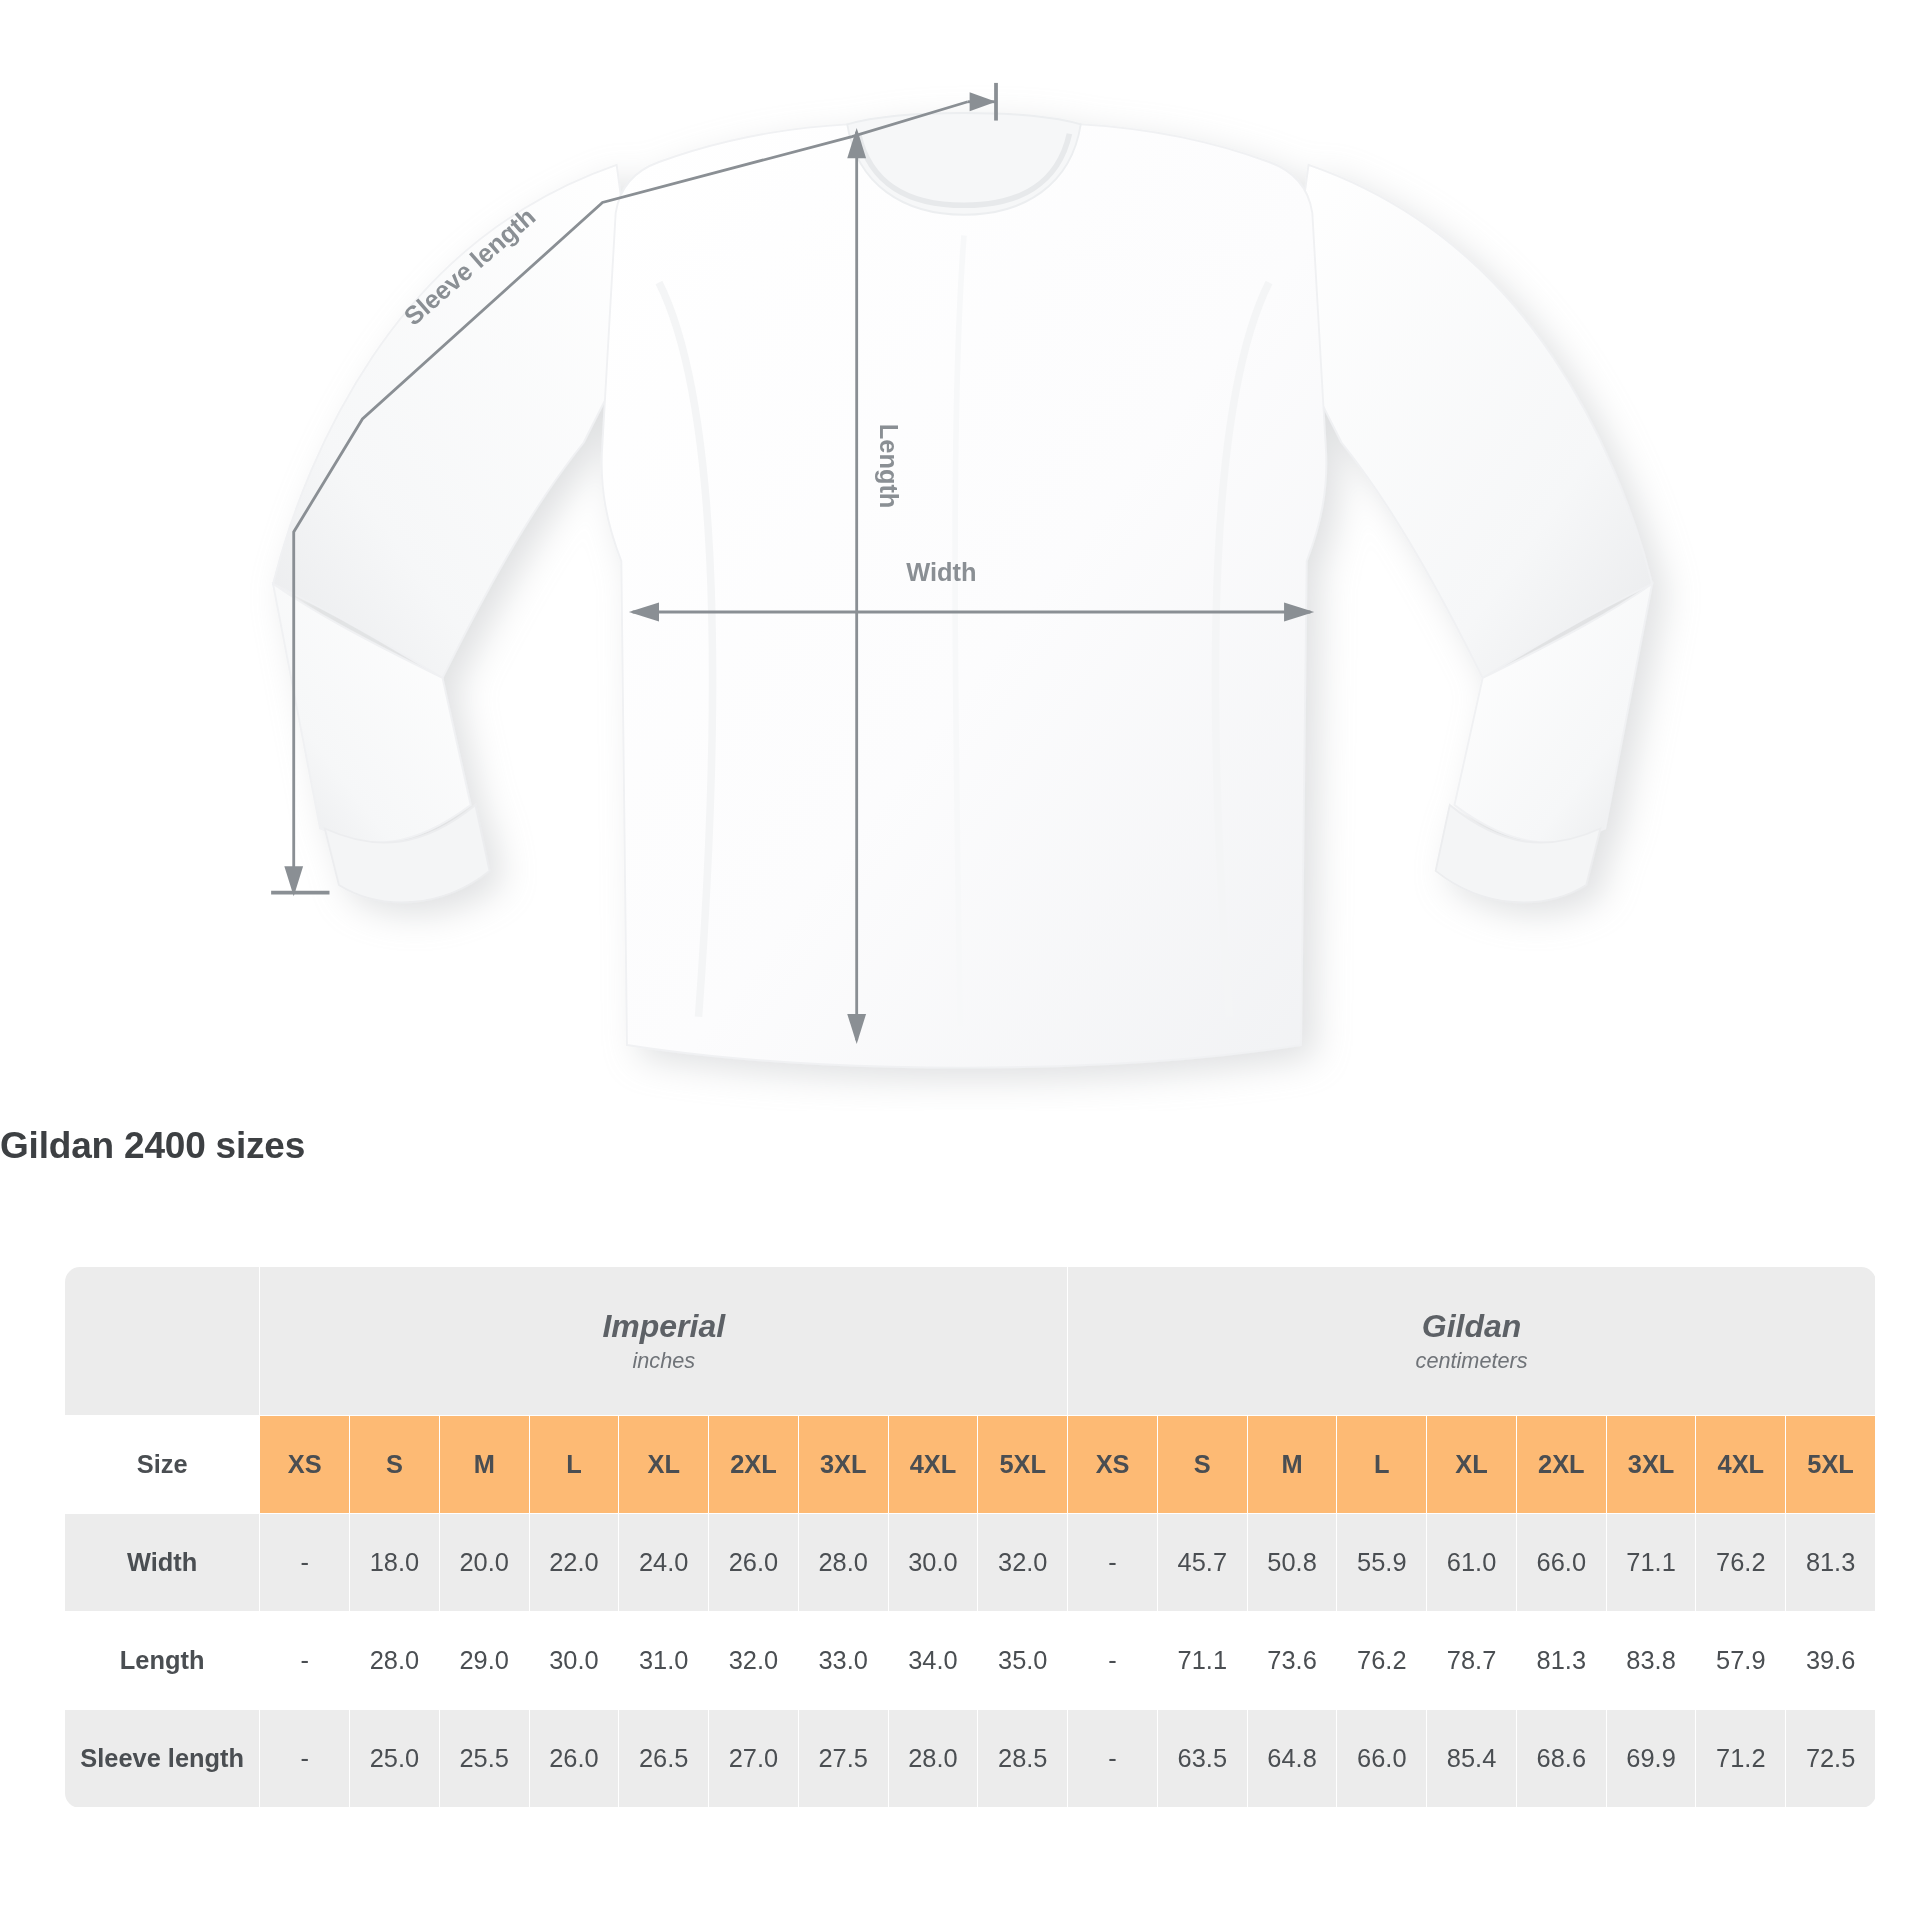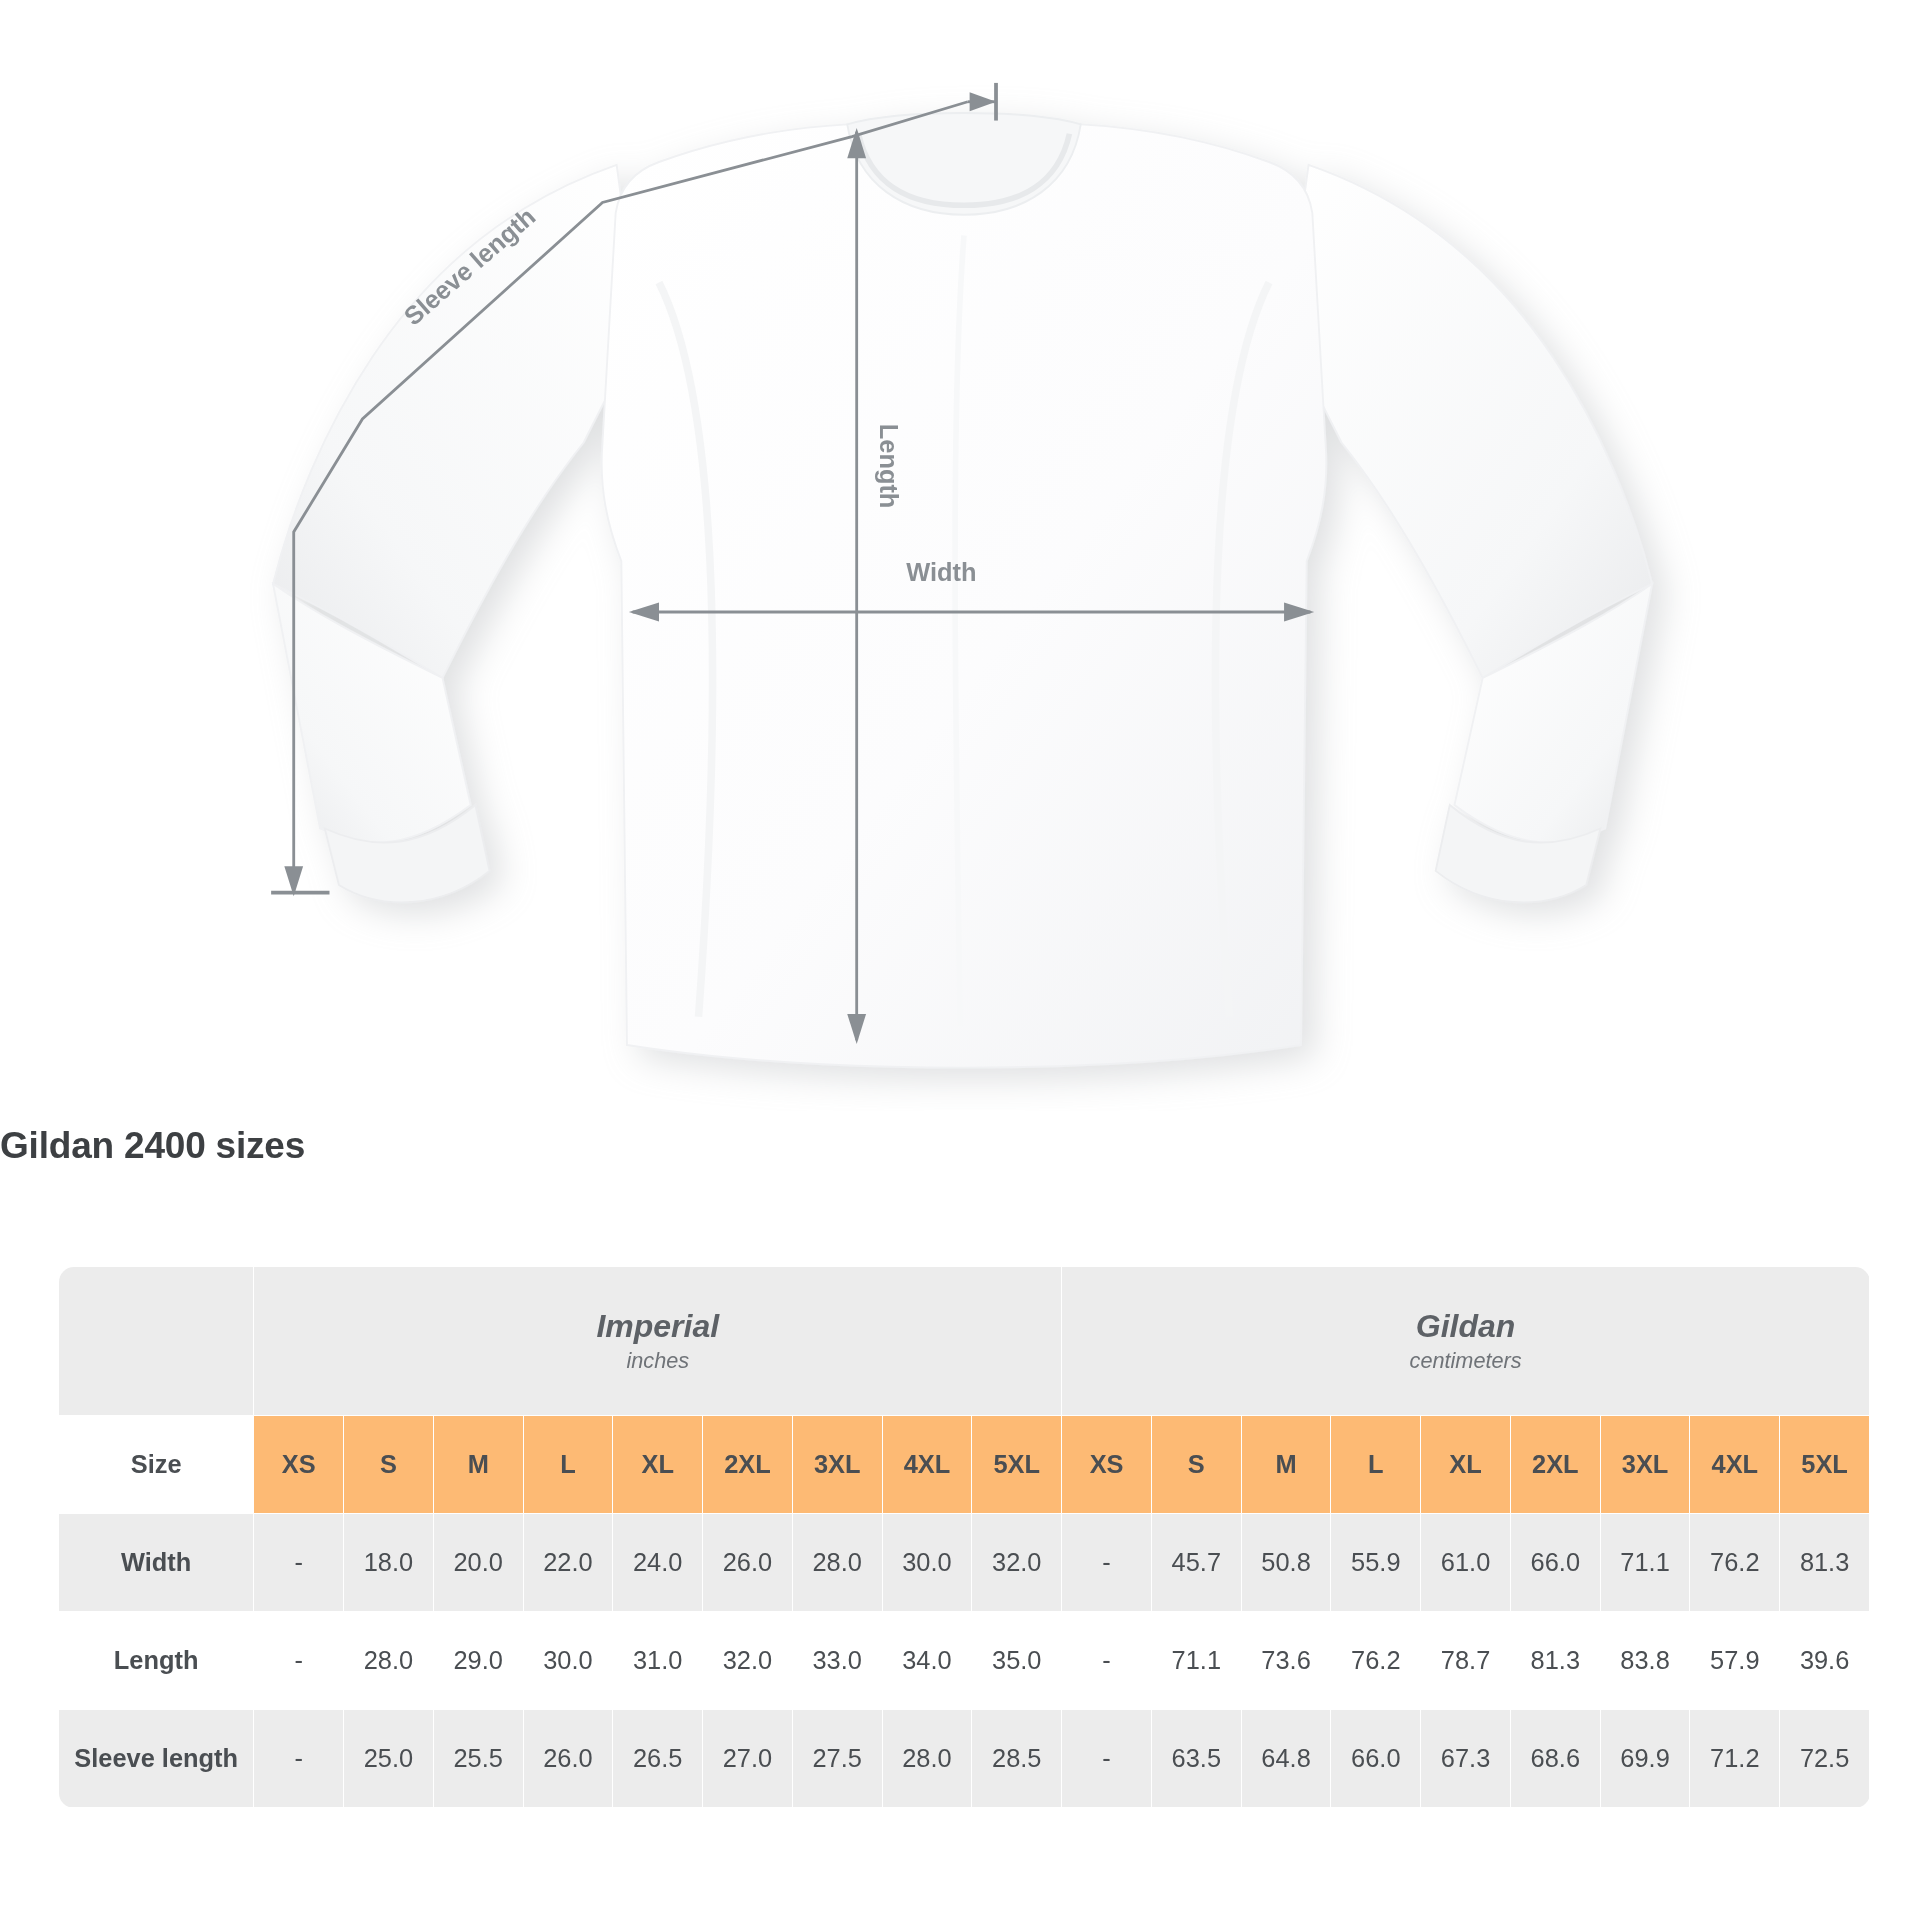--- a/index.html
+++ b/index.html
@@ -42,21 +42,21 @@
     margin-top: 17px;
     font-size: 21.7px;
     font-style: italic;
     color: #7b7f84;
   }
 
   
   .table-wrap {
     position: absolute;
     top: 1266px;
-    left: 58px;
+    left: 64px;
     width: 1812px;
   }
   table.size-table {
     border-collapse: collapse;
     width: 100%;
     table-layout: fixed;
   }
   table.size-table td, table.size-table th {
     border: 1.9px solid #ffffff;
     text-align: center;
@@ -336,21 +336,21 @@
             <td>26.0</td>
             <td>26.5</td>
             <td>27.0</td>
             <td>27.5</td>
             <td>28.0</td>
             <td>28.5</td>
             <td>-</td>
             <td>63.5</td>
             <td>64.8</td>
             <td>66.0</td>
-            <td>67.3</td>
+            <td>85.4</td>
             <td>68.6</td>
             <td>69.9</td>
             <td>71.2</td>
             <td class="last-cell">72.5</td>
           </tr>
         </tbody>
     </table>
   </div>
 
 </div>

